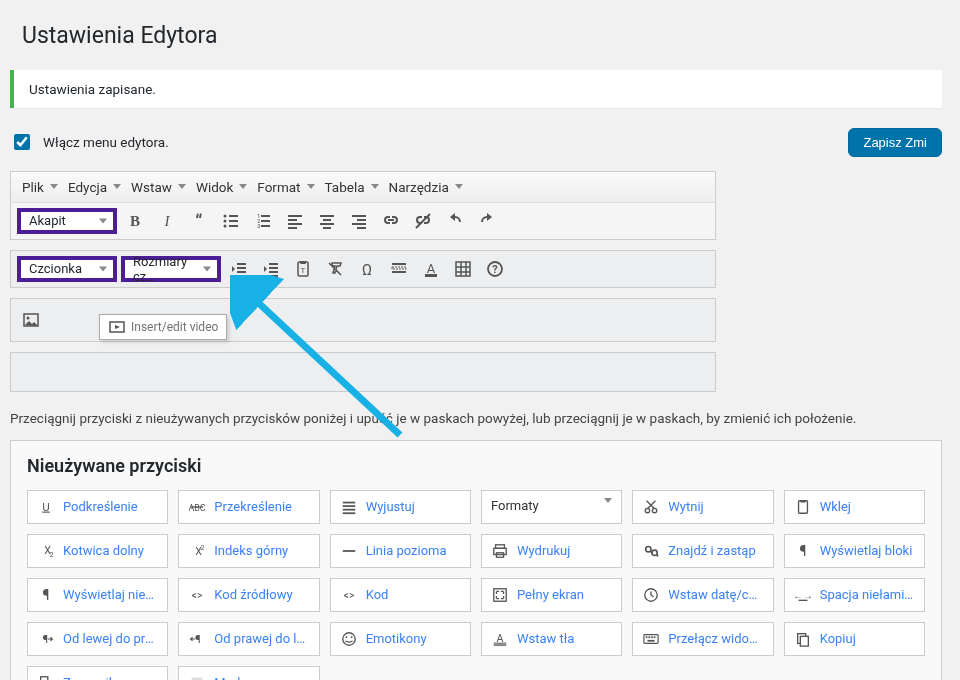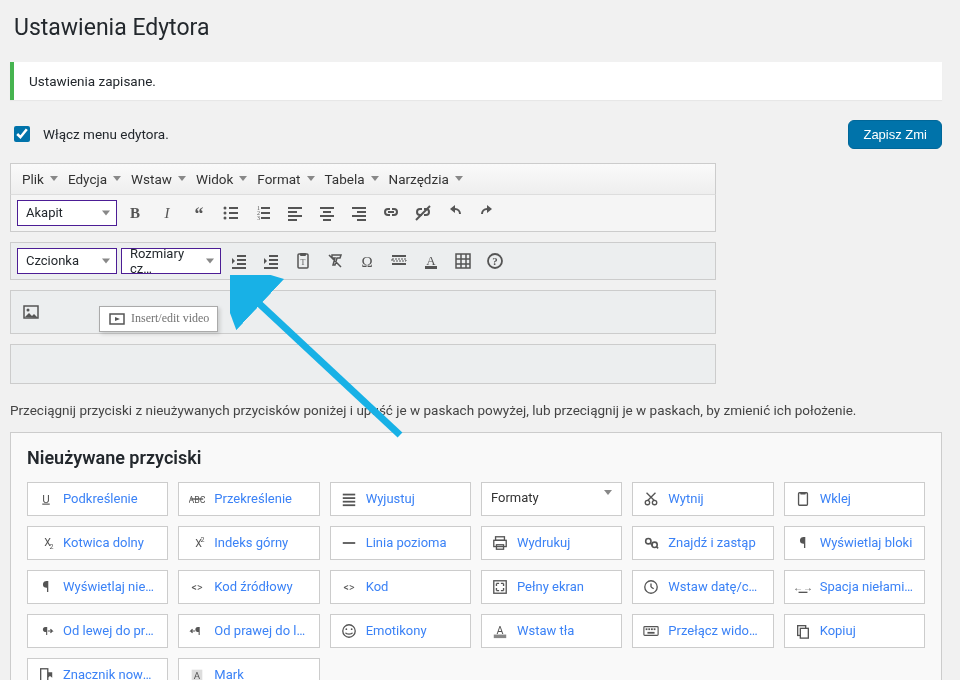--- a/index.html
+++ b/index.html
@@ -7,21 +7,21 @@
     margin: 0;
     font-family: -apple-system, BlinkMacSystemFont, "Segoe UI", Roboto, sans-serif;
     background: #f1f1f1;
     color: #23282d;
     font-size: 13px;
     padding: 0 18px 0 10px;
   }
   h1.page-title {
     font-size: 23px;
     font-weight: 400;
-    margin: 4px;
+    margin: 12px;
     padding: 9px 0 4px 0;
     line-height: 1.3;
     color: #23282d;
   }
   .notice {
     background: #fff;
     border-left: 4px solid #46b450;
     box-shadow: 0 1px 1px rgba(0,0,0,.04);
     padding: 11px 15px;
     margin: 15px 0 20px 0;
@@ -90,38 +90,37 @@
     gap: 4px;
     min-height: 36px;
   }
   .toolbar-row.standalone {
     border-top: 1px solid #ccc;
     margin-top: 10px;
     background: #eceeef;
   }
   .tb-select {
     background: #fff;
-    border: 1px solid #4c1d95;
+    border: 4px solid #4c1d95;
     padding: 3px 18px 3px 8px;
     font-size: 13px;
     height: 26px;
     display: flex; align-items: center;
     position: relative;
     cursor: pointer;
     min-width: 100px;
   }
   .tb-select .caret-down { position: absolute; right: 6px; top: 50%; transform: translateY(-50%); }
   .tb-btn {
     width: 28px; height: 28px;
     display: flex; align-items: center; justify-content: center;
     color: #737373;
     cursor: pointer;
     font-size: 16px;
     position: relative;
-    font-family: Liberation Serif, serif;
   }
   .tb-btn svg { width: 18px; height: 18px; fill: #555; }
   .tooltip {
     position: absolute;
     top: 32px;
     left: 0;
     background: #fff;
     border: 1px solid #aaa;
     padding: 3px 8px;
     font-size: 12px;

